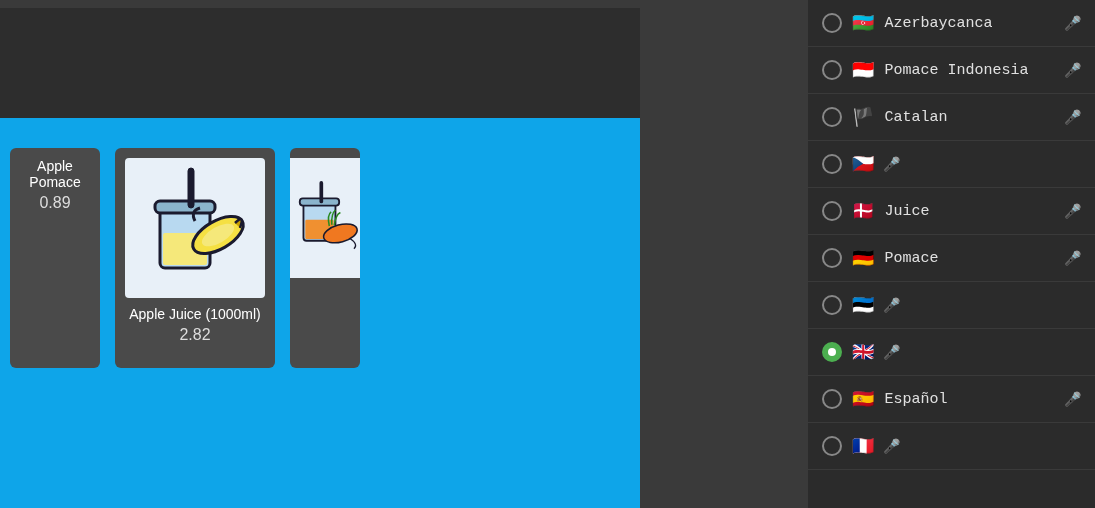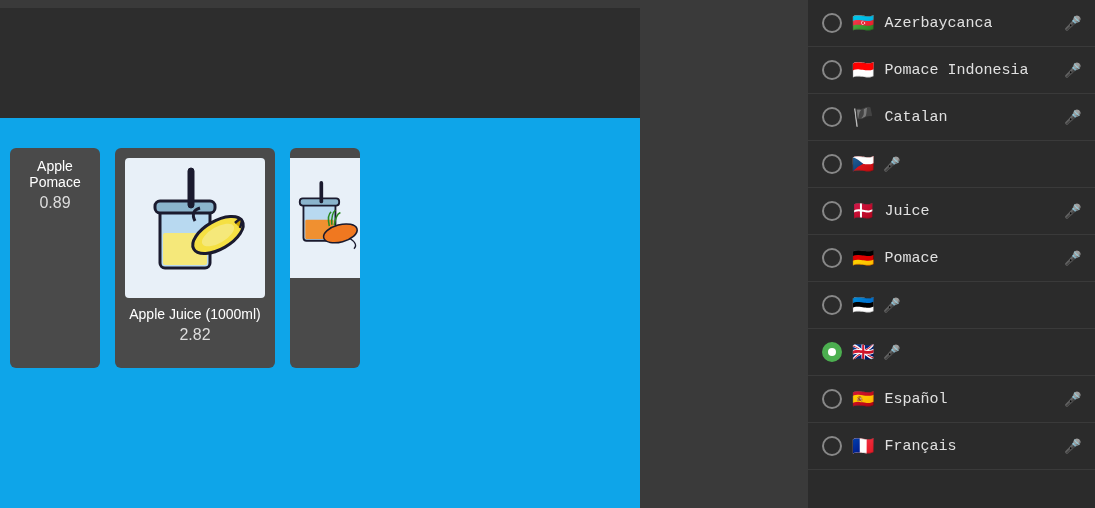--- a/index.html
+++ b/index.html
@@ -303,17 +303,16 @@
       </div>
       <div class="lang-item">
         <div class="radio-circle"></div>
         <span class="flag-emoji">🇪🇸</span>
         <span class="lang-name">Español</span>
         <span class="mic-icon inactive" style="font-size: 14px;">🎤</span>
       </div>
       <div class="lang-item">
         <div class="radio-circle"></div>
         <span class="flag-emoji">🇫🇷</span>
-        <span class="lang-name">Français</span>
         <span class="mic-icon inactive" style="font-size: 14px;">🎤</span>
       </div>
     </div>
 </div>
 
 </body></html>

